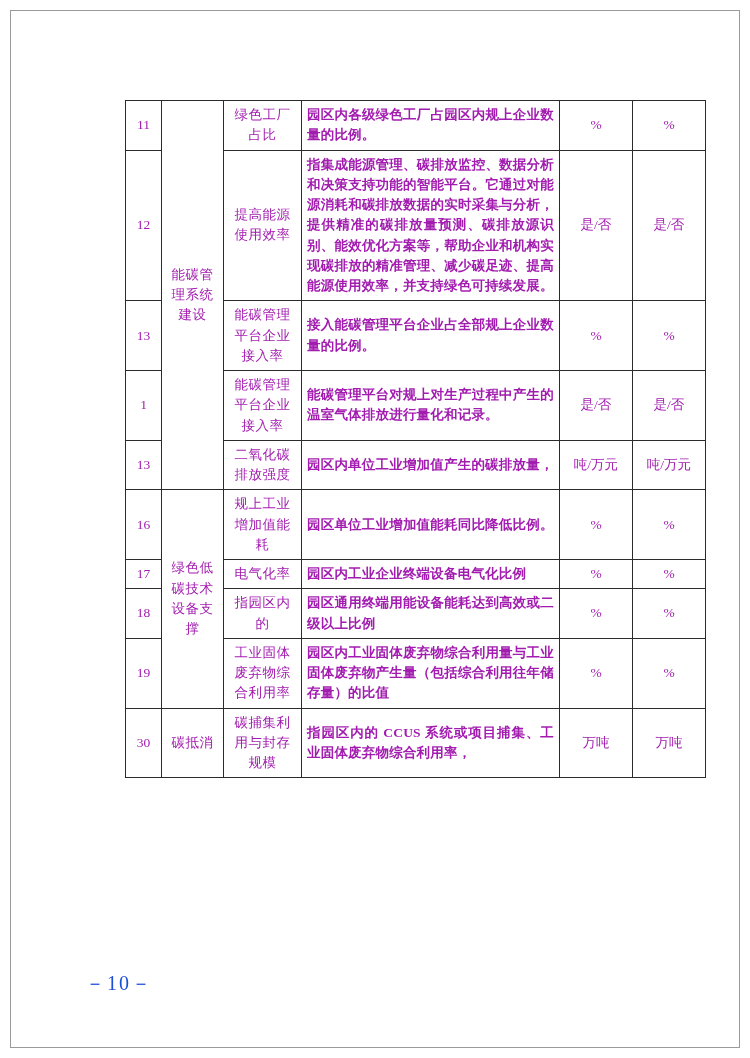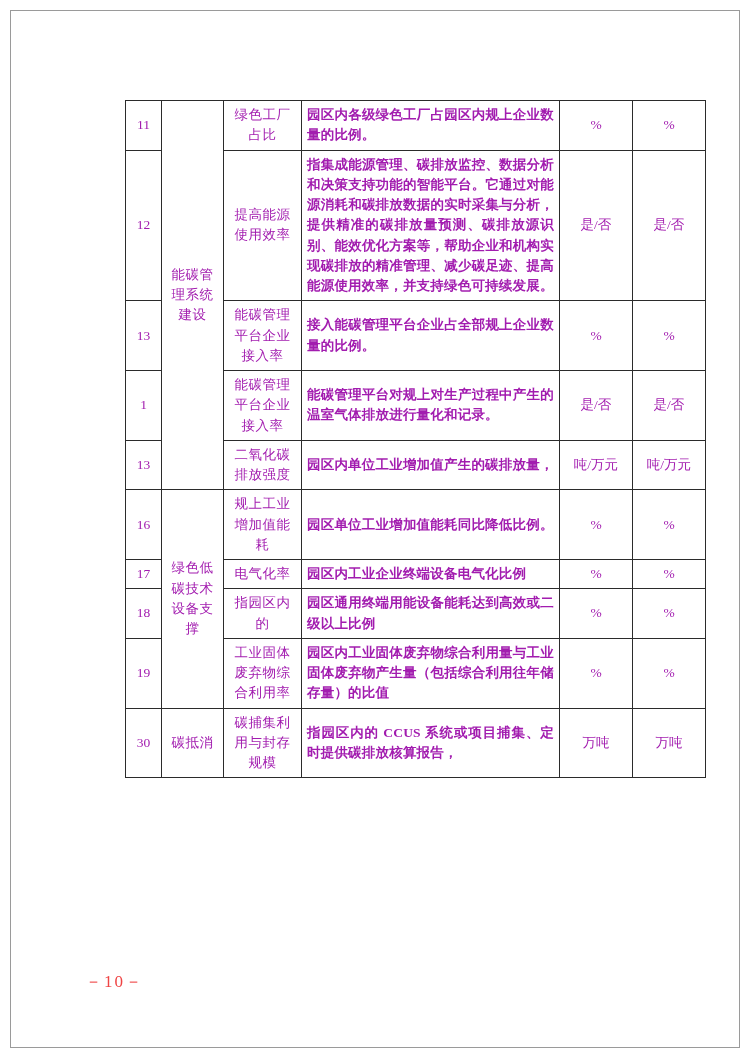--- a/index.html
+++ b/index.html
@@ -82,23 +82,23 @@
   }
   .desc-center {
     text-align: center;
   }
   .footer {
     position: absolute;
     left: 85px;
     top: 970px;
     width: 580px;
     text-align: left;
-    font-size: 17px;
+    font-size: 20px;
     letter-spacing: 2px;
-    color: #ef4444;
+    color: #1d4ed8;
   }
 </style>
 </head>
 <body>
 
 <div class="page">
   <div class="page-border"></div>
 
   <div class="content">
     <table class="main">
@@ -165,21 +165,21 @@
           <td class="c-num">19</td>
           <td class="c-ind">工业固体废弃物综合利用率</td>
           <td class="c-desc">园区内工业固体废弃物综合利用量与工业固体废弃物产生量（包括综合利用往年储存量）的比值</td>
           <td class="c-u1">%</td>
           <td class="c-u2">%</td>
         </tr>
         <tr>
           <td class="c-num">30</td>
           <td class="c-cat">碳抵消</td>
           <td class="c-ind">碳捕集利用与封存规模</td>
-          <td class="c-desc desc-center">指园区内的 CCUS 系统或项目捕集、定时提供碳排放核算报告，</td>
+          <td class="c-desc desc-center">指园区内的 CCUS 系统或项目捕集、工业固体废弃物综合利用率，</td>
           <td class="c-u1">万吨</td>
           <td class="c-u2">万吨</td>
         </tr>
       </tbody>
     </table>
   </div>
 
   <div class="footer">－10－</div>
 </div>
 

